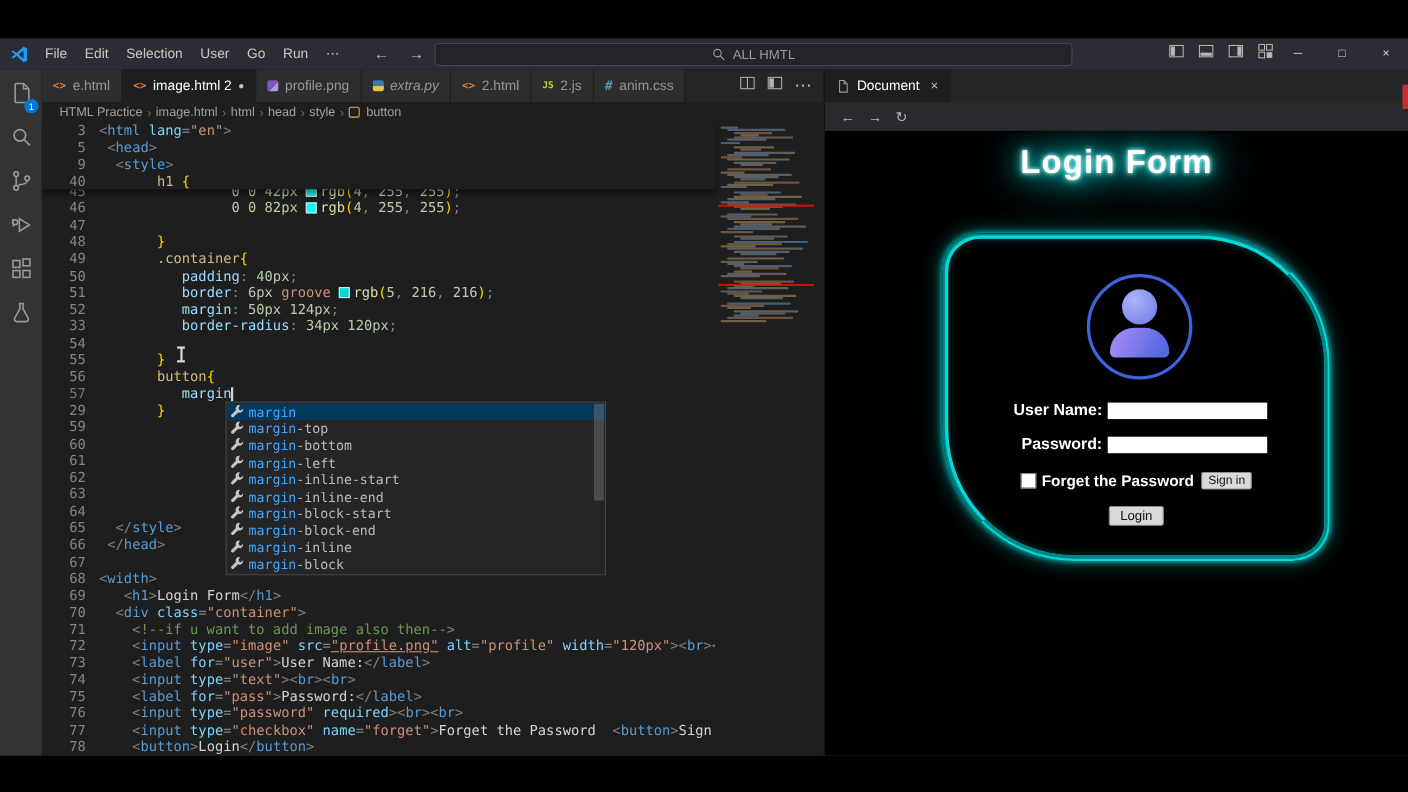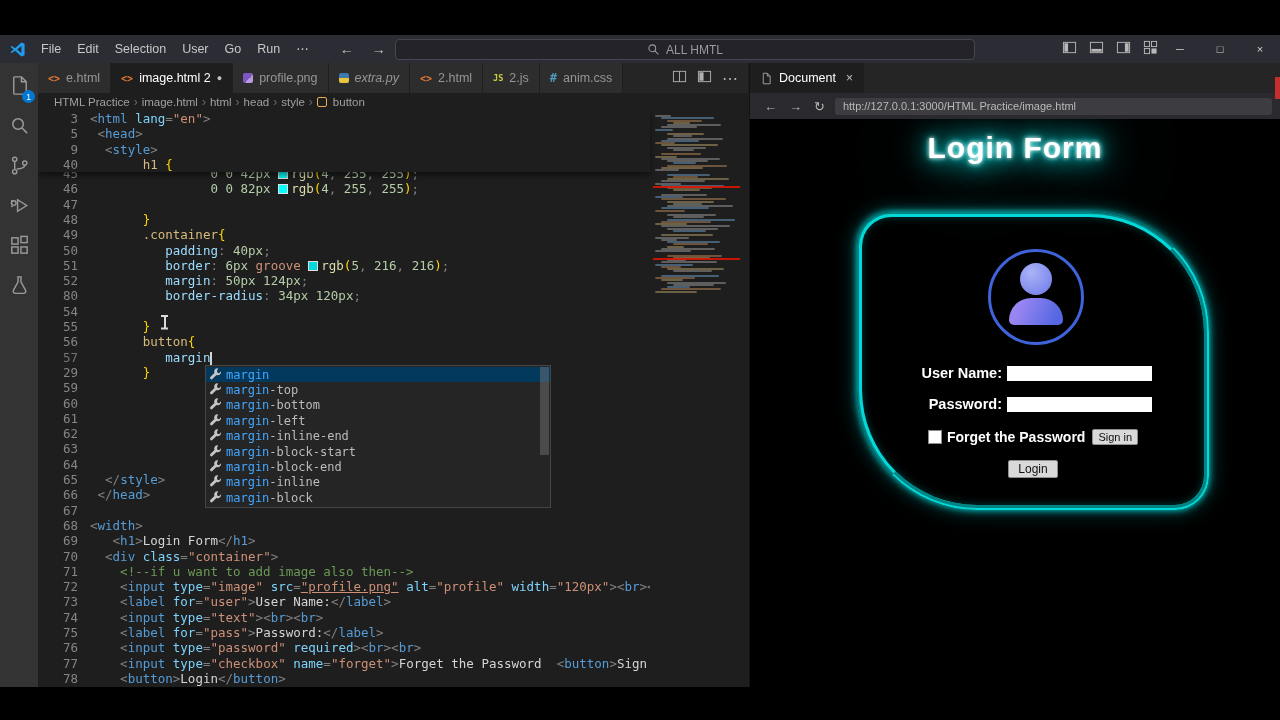--- a/index.html
+++ b/index.html
@@ -266,21 +266,21 @@
         <div class="editor">
           <div id="code-lines">
               <div class="code-row" style="top: 55px;"><span class="ln">45</span><span class="code"><span class="tk-p">                </span><span class="tk-n">0 0 42px </span><span class="tk-sw" style="background: rgb(4, 255, 255);"></span><span class="tk-f">rgb</span><span class="tk-b">(</span><span class="tk-n">4</span><span class="tk-pu">, </span><span class="tk-n">255</span><span class="tk-pu">, </span><span class="tk-n">255</span><span class="tk-b">)</span><span class="tk-pu">;</span></span></div>
               <div class="code-row" style="top: 70.3px;"><span class="ln">46</span><span class="code"><span class="tk-p">                </span><span class="tk-n">0 0 82px </span><span class="tk-sw" style="background: rgb(4, 255, 255);"></span><span class="tk-f">rgb</span><span class="tk-b">(</span><span class="tk-n">4</span><span class="tk-pu">, </span><span class="tk-n">255</span><span class="tk-pu">, </span><span class="tk-n">255</span><span class="tk-b">)</span><span class="tk-pu">;</span></span></div>
               <div class="code-row" style="top: 85.6px;"><span class="ln">47</span><span class="code"></span></div>
               <div class="code-row" style="top: 100.9px;"><span class="ln">48</span><span class="code"><span class="tk-p">       </span><span class="tk-b">}</span></span></div>
               <div class="code-row" style="top: 116.2px;"><span class="ln">49</span><span class="code"><span class="tk-p">       </span><span class="tk-se">.container</span><span class="tk-b">{</span></span></div>
               <div class="code-row" style="top: 131.5px;"><span class="ln">50</span><span class="code"><span class="tk-p">          </span><span class="tk-pr">padding</span><span class="tk-pu">:</span><span class="tk-n"> 40px</span><span class="tk-pu">;</span></span></div>
               <div class="code-row" style="top: 146.8px;"><span class="ln">51</span><span class="code"><span class="tk-p">          </span><span class="tk-pr">border</span><span class="tk-pu">:</span><span class="tk-n"> 6px </span><span class="tk-k">groove </span><span class="tk-sw" style="background: rgb(5, 216, 216);"></span><span class="tk-f">rgb</span><span class="tk-b">(</span><span class="tk-n">5</span><span class="tk-pu">, </span><span class="tk-n">216</span><span class="tk-pu">, </span><span class="tk-n">216</span><span class="tk-b">)</span><span class="tk-pu">;</span></span></div>
               <div class="code-row" style="top: 162.1px;"><span class="ln">52</span><span class="code"><span class="tk-p">          </span><span class="tk-pr">margin</span><span class="tk-pu">:</span><span class="tk-n"> 50px 124px</span><span class="tk-pu">;</span></span></div>
-              <div class="code-row" style="top: 177.4px;"><span class="ln">80</span><span class="code"><span class="tk-p">          </span><span class="tk-pr">border-radius</span><span class="tk-pu">:</span><span class="tk-n"> 34px 120px</span><span class="tk-pu">;</span></span></div>
+              <div class="code-row" style="top: 177.4px;"><span class="ln">33</span><span class="code"><span class="tk-p">          </span><span class="tk-pr">border-radius</span><span class="tk-pu">:</span><span class="tk-n"> 34px 120px</span><span class="tk-pu">;</span></span></div>
               <div class="code-row" style="top: 192.7px;"><span class="ln">54</span><span class="code"></span></div>
               <div class="code-row" style="top: 208px;"><span class="ln">55</span><span class="code"><span class="tk-p">       </span><span class="tk-b">}</span></span></div>
               <div class="code-row" style="top: 223.3px;"><span class="ln">56</span><span class="code"><span class="tk-p">       </span><span class="tk-se">button</span><span class="tk-b">{</span></span></div>
               <div class="code-row" style="top: 238.6px;"><span class="ln active">57</span><span class="code"><span class="tk-p">          </span><span class="tk-pr">margin</span><span class="caret"></span></span></div>
               <div class="code-row" style="top: 253.9px;"><span class="ln">29</span><span class="code"><span class="tk-p">       </span><span class="tk-b">}</span></span></div>
               <div class="code-row" style="top: 269.2px;"><span class="ln">59</span><span class="code"></span></div>
               <div class="code-row" style="top: 284.5px;"><span class="ln">60</span><span class="code"></span></div>
               <div class="code-row" style="top: 299.8px;"><span class="ln">61</span><span class="code"></span></div>
               <div class="code-row" style="top: 315.1px;"><span class="ln">62</span><span class="code"></span></div>
               <div class="code-row" style="top: 330.4px;"><span class="ln">63</span><span class="code"></span></div>
@@ -404,20 +404,26 @@
               <div class="sg-item">
                 <span><svg viewBox="0 0 16 16">
                     <path d="M11.2 1.7a4 4 0 0 0-4.5 5.6L1.6 12.4a1.8 1.8 0 0 0 2.5 2.5l5.1-5.1a4 4 0 0 0 5.6-4.5l-2.3 2.3-2.1-.6-.6-2.1z" fill="#c5c5c5"></path>
                   </svg></span>
                 <span><span class="hl">margin</span>-left</span>
               </div>
               <div class="sg-item">
                 <span><svg viewBox="0 0 16 16">
                     <path d="M11.2 1.7a4 4 0 0 0-4.5 5.6L1.6 12.4a1.8 1.8 0 0 0 2.5 2.5l5.1-5.1a4 4 0 0 0 5.6-4.5l-2.3 2.3-2.1-.6-.6-2.1z" fill="#c5c5c5"></path>
                   </svg></span>
+                <span><span class="hl">margin</span>-inline-start</span>
+              </div>
+              <div class="sg-item">
+                <span><svg viewBox="0 0 16 16">
+                    <path d="M11.2 1.7a4 4 0 0 0-4.5 5.6L1.6 12.4a1.8 1.8 0 0 0 2.5 2.5l5.1-5.1a4 4 0 0 0 5.6-4.5l-2.3 2.3-2.1-.6-.6-2.1z" fill="#c5c5c5"></path>
+                  </svg></span>
                 <span><span class="hl">margin</span>-inline-end</span>
               </div>
               <div class="sg-item">
                 <span><svg viewBox="0 0 16 16">
                     <path d="M11.2 1.7a4 4 0 0 0-4.5 5.6L1.6 12.4a1.8 1.8 0 0 0 2.5 2.5l5.1-5.1a4 4 0 0 0 5.6-4.5l-2.3 2.3-2.1-.6-.6-2.1z" fill="#c5c5c5"></path>
                   </svg></span>
                 <span><span class="hl">margin</span>-block-start</span>
               </div>
               <div class="sg-item">
                 <span><svg viewBox="0 0 16 16">
@@ -455,23 +461,20 @@
             <span class="tclose">×</span>
           </div>
         </div>
         <div class="red-marker"></div>
         <div class="navbar">
           <span id="preview-nav-icons" style="display:flex">
               <span class="nav-icon">←</span>
               <span class="nav-icon">→</span>
               <span class="nav-icon">↻</span>
             </span>
-          <div class="url-pill">
-            <span>http://127.0.0.1:3000/HTML Practice/image.html</span>
-          </div>
         </div>
         <div class="page">
           <h1 class="page-title">Login Form</h1>
           <div class="login-container">
             <div class="avatar-ring">
               <div class="avatar-head"></div>
               <div class="avatar-body"></div>
             </div>
             <div class="form-row row-user">
               <span class="form-label">User Name:</span>

